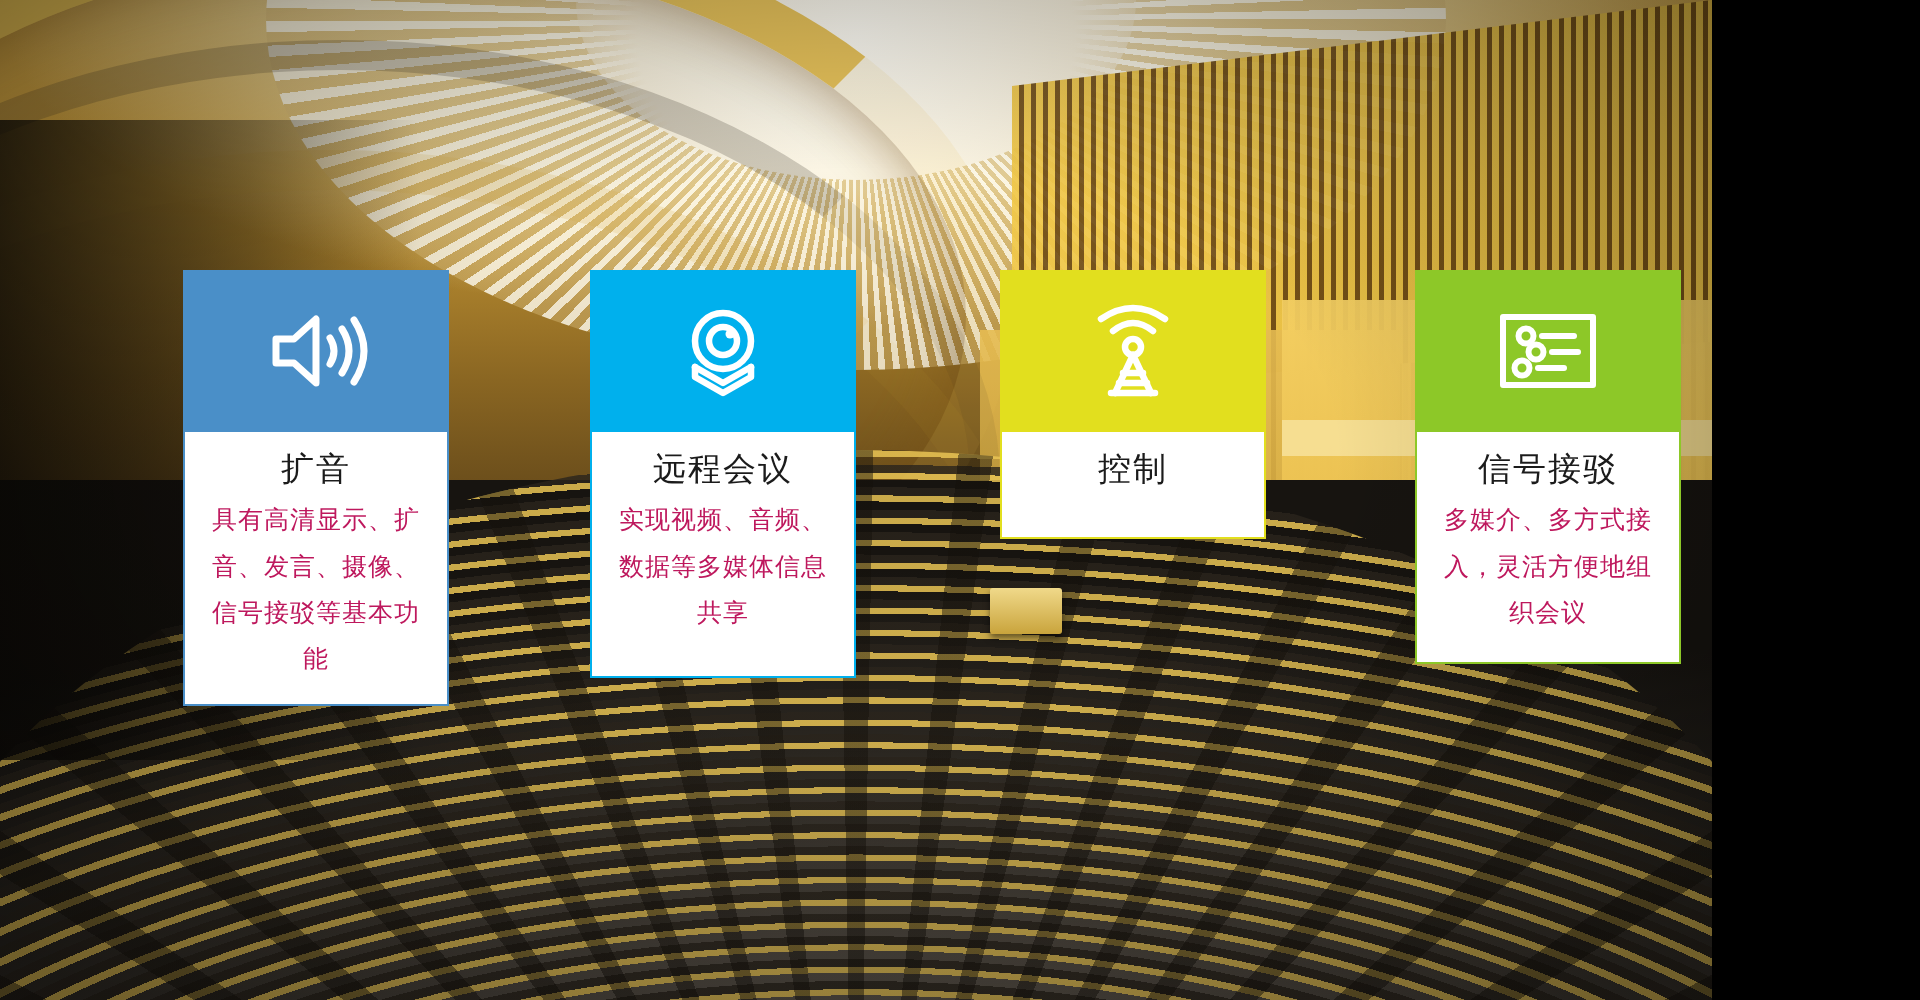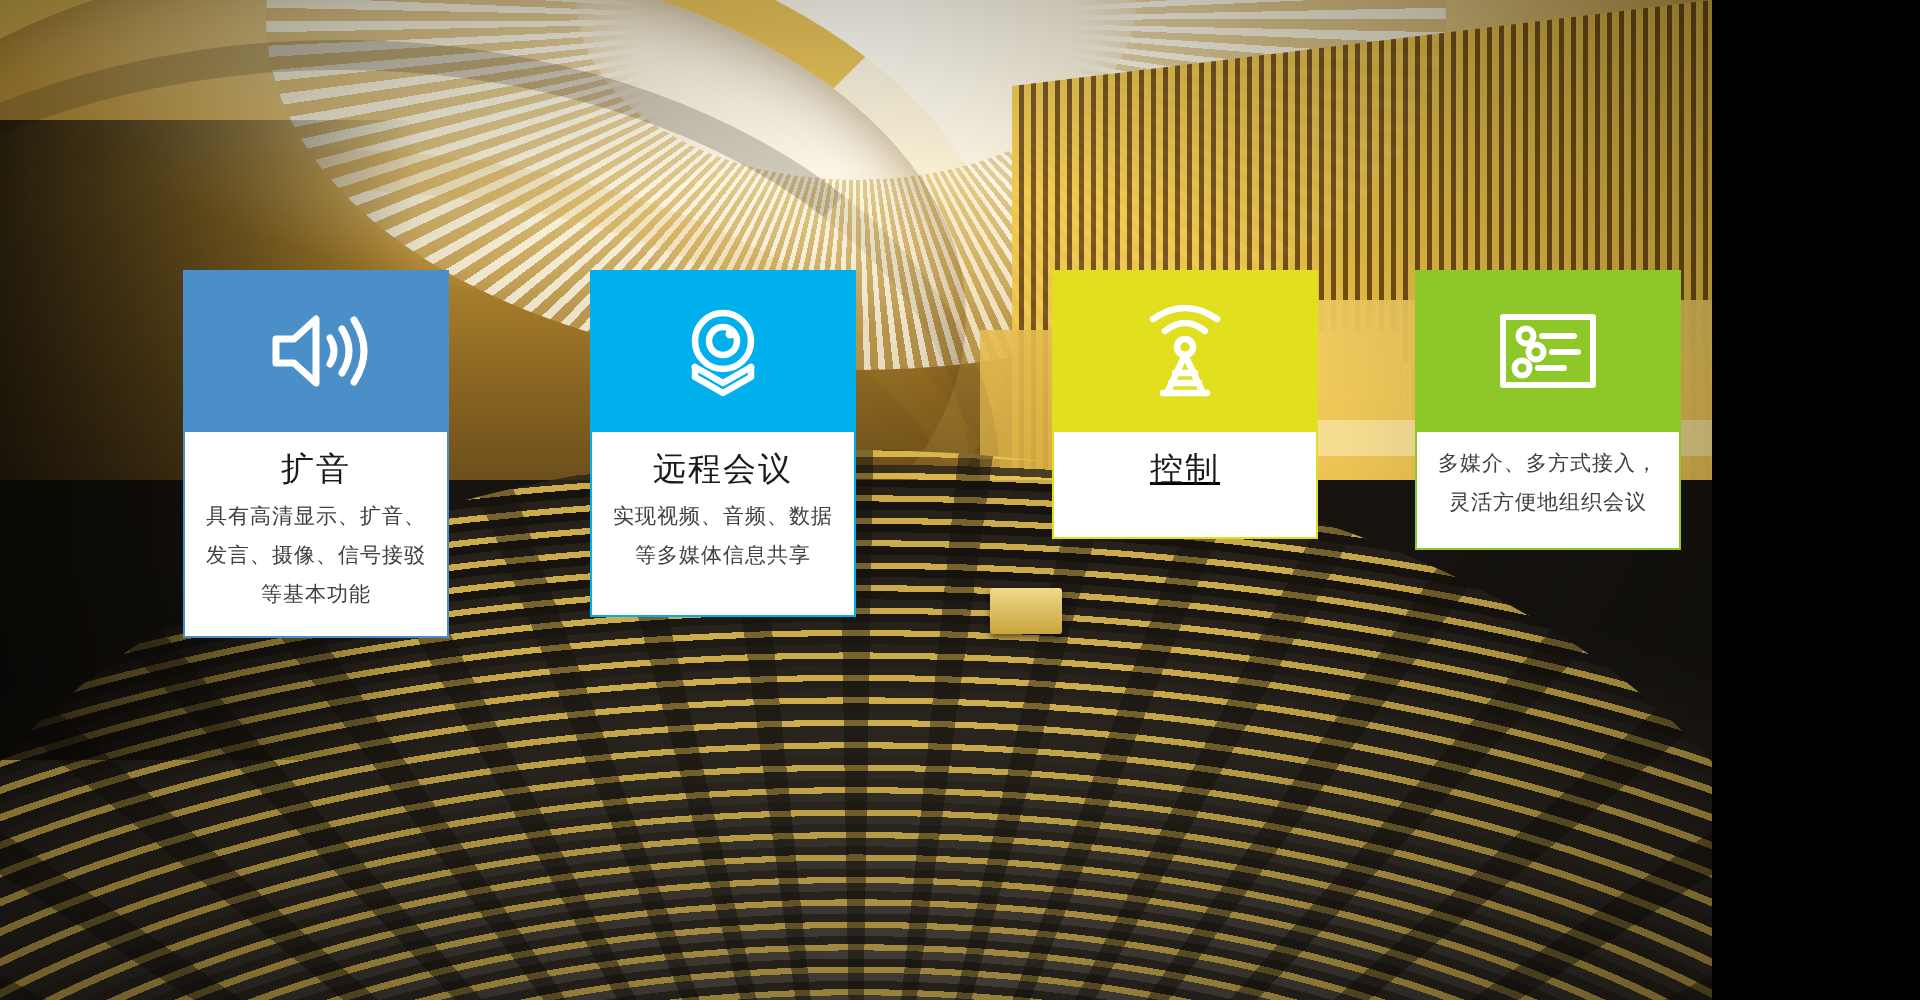--- a/index.html
+++ b/index.html
@@ -282,33 +282,33 @@
   .card-title {
     font-size: 33px;
     line-height: 1.25;
     color: #1b1b1b;
     letter-spacing: 2px;
     font-weight: 400;
     margin: 4px 0 8px 0;
     white-space: nowrap;
   }
   .card-desc {
-    font-size: 21px;
+    font-size: 25px;
     line-height: 1.85;
-    color: #404040;
+    color: #be185d;
     letter-spacing: 1px;
   }
   .icon-svg {
     display: block;
   }
 
   
   #card-0 { left: 183px; top: 270px; }
   #card-1 { left: 590px; top: 270px; }
-  #card-2 { left: 1052px; top: 270px; text-decoration: underline; }
+  #card-2 { left: 1000px; top: 270px; }
   #card-3 { left: 1415px; top: 270px; }
 
   #card-1 .card-body { padding-bottom: 40px; }
   #card-2 .card-body { padding-bottom: 40px; }
   #card-3 .card-body { padding-bottom: 26px; }
 </style>
 </head>
 <body>
 
 <div class="stage">
@@ -402,18 +402,19 @@
             <circle cx="28" cy="24" r="7.5"></circle>
             <path d="M44 24 H76"></path>
             <circle cx="38" cy="40" r="7.5"></circle>
             <path d="M54 40 H80"></path>
             <circle cx="24" cy="56" r="7.5"></circle>
             <path d="M40 56 H66"></path>
           </svg>
         </span>
       </div>
       <div class="card-body" style="border-color: rgb(141, 200, 40);">
+        <div class="card-title">信号接驳</div>
         <div class="card-desc">多媒介、多方式接入，灵活方便地组织会议</div>
       </div>
     </div>
 
   </div>
 </div>
 
 </body></html>

